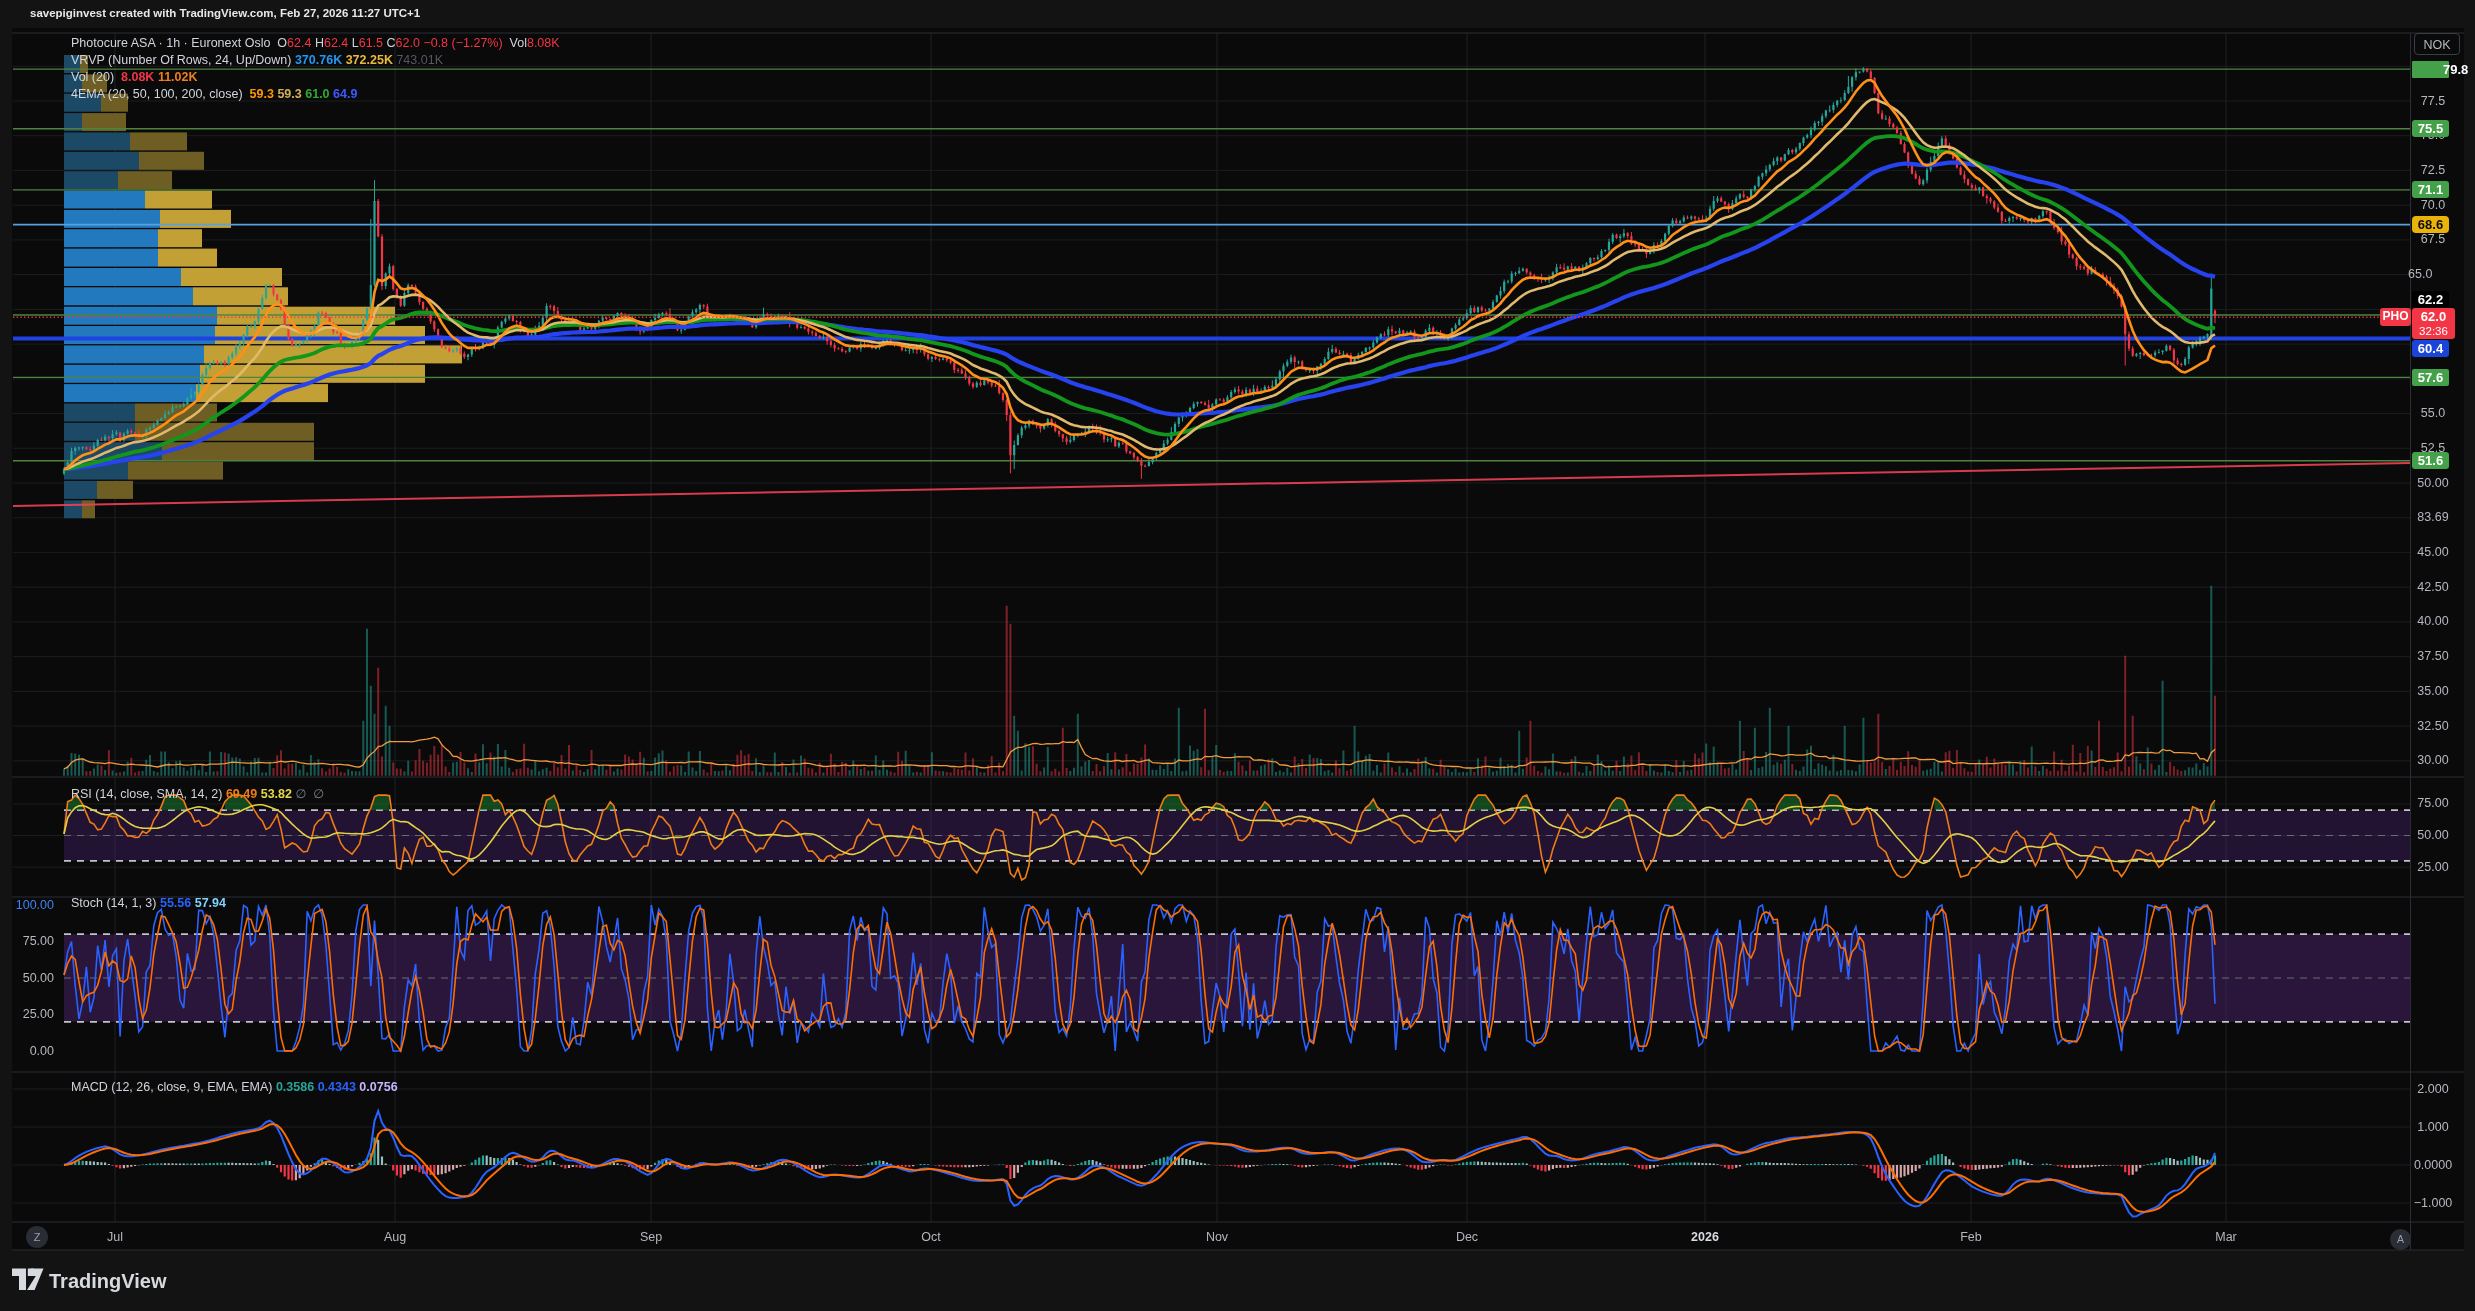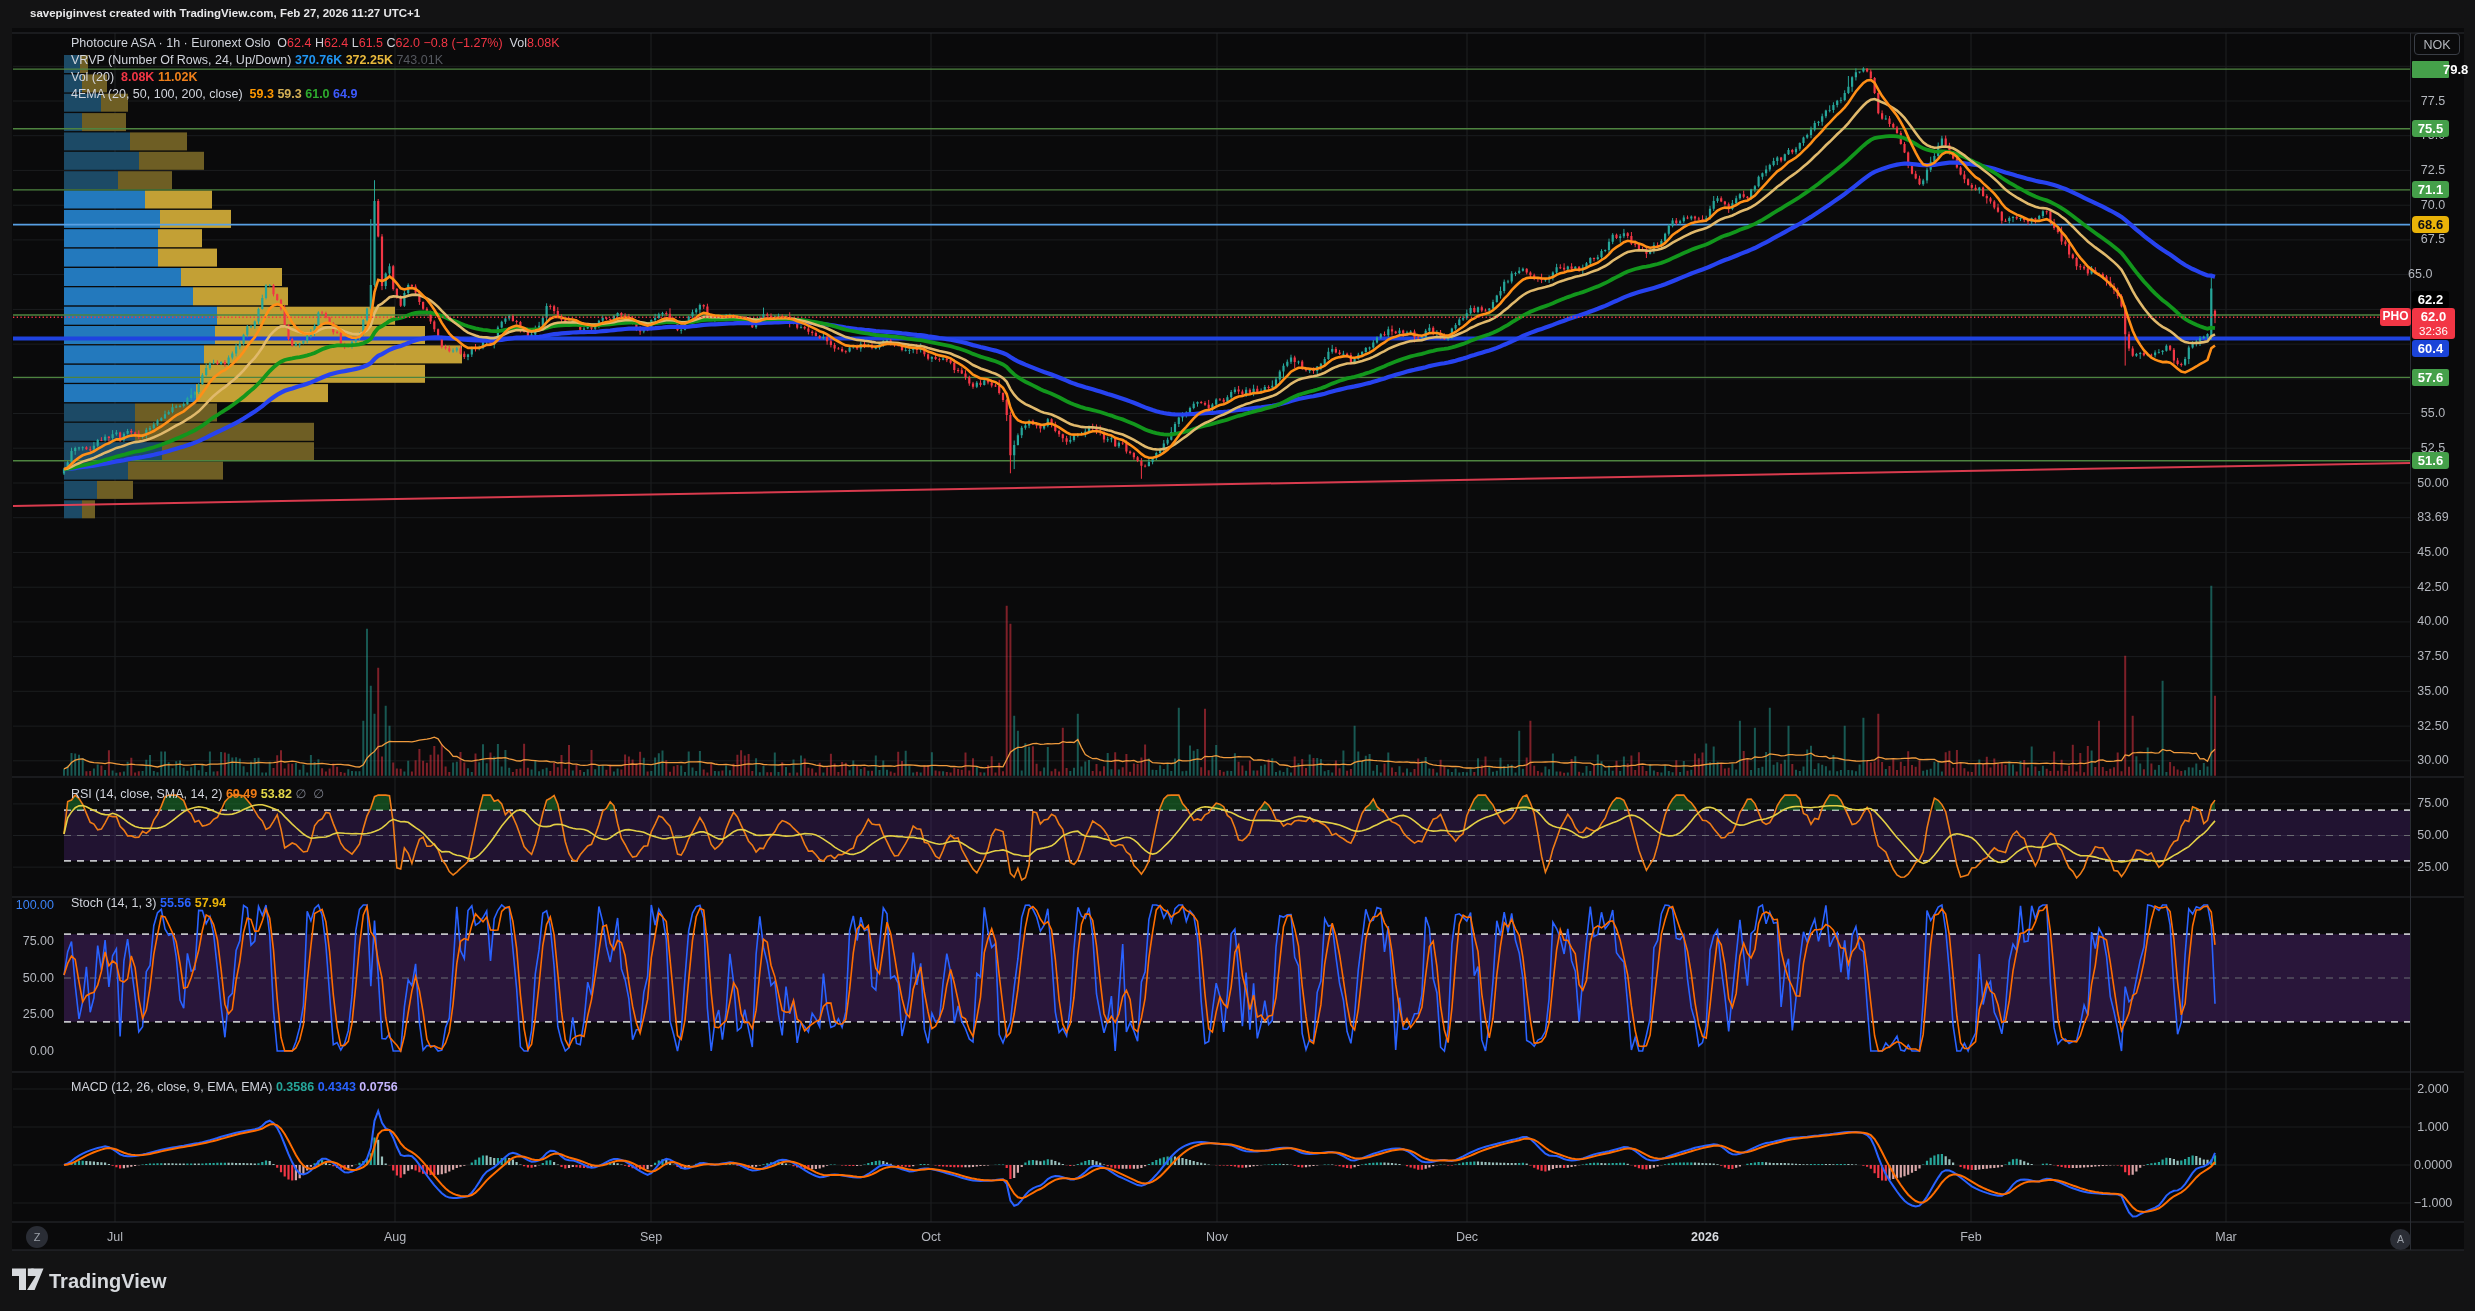--- a/index.html
+++ b/index.html
@@ -184,21 +184,21 @@
 <path d="M12 1222 H2464" stroke="#2a2d33" stroke-width="1"></path>
 <path d="M12 1250 H2464" stroke="#2a2d33" stroke-width="1"></path>
 <path d="M2410.5 33 V1250" stroke="#2a2d33" stroke-width="1"></path>
       </svg></div>
 <div style="position:absolute;left:30px;top:7px;font-size:11.5px;font-weight:700;color:#e8e8ea;">savepiginvest created with TradingView.com, Feb 27, 2026 11:27 UTC+1</div>
 <div style="position:absolute;left:71px;top:36px;font-size:12.5px;color:#d1d4dc;white-space:nowrap;">Photocure ASA · 1h · Euronext Oslo&nbsp; O<span style="color:#f23645;">62.4</span>&nbsp;H<span style="color:#f23645;">62.4</span>&nbsp;L<span style="color:#f23645;">61.5</span>&nbsp;C<span style="color:#f23645;">62.0</span>&nbsp;<span style="color:#f23645;">−0.8 (−1.27%)</span>&nbsp; Vol<span style="color:#f23645;">8.08K</span></div>
 <div style="position:absolute;left:71px;top:53px;font-size:12.5px;color:#d1d4dc;white-space:nowrap;">VRVP (Number Of Rows, 24, Up/Down) <span style="color:#2196f3;font-weight:700;margin-top:32px;">370.76K</span> <span style="color:#e8b93c;font-weight:700;">372.25K</span> <span style="color:#55585f;">743.01K</span></div>
 <div style="position:absolute;left:71px;top:70px;font-size:12.5px;color:#d1d4dc;white-space:nowrap;">Vol (20)&nbsp; <span style="color:#f23645;font-weight:700;">8.08K</span> <span style="color:#ef7f1a;font-weight:700;">11.02K</span></div>
 <div style="position:absolute;left:71px;top:87px;font-size:12.5px;color:#d1d4dc;white-space:nowrap;">4EMA (20, 50, 100, 200, close)&nbsp; <span style="color:#ff9800;font-weight:700;">59.3</span> <span style="color:#d4b056;font-weight:700;">59.3</span> <span style="color:#2eab2e;font-weight:700;">61.0</span> <span style="color:#3d5afe;font-weight:700;">64.9</span></div>
 <div style="position:absolute;left:71px;top:786px;font-size:12.5px;color:#d1d4dc;white-space:nowrap;">RSI (14, close, SMA, 14, 2) <span style="color:#ef7c16;font-weight:700;">69.49</span> <span style="color:#e5d94a;font-weight:700;">53.82</span> <span style="color:#787b86;">∅&nbsp; ∅</span></div>
-<div style="position:absolute;left:71px;top:896px;font-size:12.5px;color:#d1d4dc;white-space:nowrap;">Stoch (14, 1, 3) <span style="color:#2962ff;font-weight:700;">55.56</span> <span style="color:#eab308;font-weight:700;">57.94</span></div>
+<div style="position:absolute;left:71px;top:896px;font-size:12.5px;color:#d1d4dc;white-space:nowrap;">Stoch (14, 1, 3) <span style="color:#2962ff;font-weight:700;">55.56</span> <span style="color:#7dd3fc;font-weight:700;">57.94</span></div>
 <div style="position:absolute;left:71px;top:1080px;font-size:12.5px;color:#d1d4dc;white-space:nowrap;">MACD (12, 26, close, 9, EMA, EMA) <span style="color:#26a69a;font-weight:700;">0.3586</span> <span style="color:#2962ff;font-weight:700;">0.4343</span> <span style="color:#c4b5fd;font-weight:700;">0.0756</span></div>
 <div style="position:absolute;left:2408px;top:93.5px;width:50px;text-align:center;font-size:12.5px;color:#b4b7be;">77.5</div>
 <div style="position:absolute;left:2408px;top:128.2px;width:50px;text-align:center;font-size:12.5px;color:#b4b7be;">75.0</div>
 <div style="position:absolute;left:2408px;top:162.9px;width:50px;text-align:center;font-size:12.5px;color:#b4b7be;">72.5</div>
 <div style="position:absolute;left:2408px;top:197.7px;width:50px;text-align:center;font-size:12.5px;color:#b4b7be;">70.0</div>
 <div style="position:absolute;left:2408px;top:232.4px;width:50px;text-align:center;font-size:12.5px;color:#b4b7be;">67.5</div>
 <div style="position:absolute;left:2408px;top:267.1px;width:50px;font-size:12.5px;color:#b4b7be;">65.0</div>
 <div style="position:absolute;left:2408px;top:406.0px;width:50px;text-align:center;font-size:12.5px;color:#b4b7be;">55.0</div>
 <div style="position:absolute;left:2408px;top:440.8px;width:50px;text-align:center;font-size:12.5px;color:#b4b7be;">52.5</div>
 <div style="position:absolute;left:2408px;top:475.5px;width:50px;text-align:center;font-size:12.5px;color:#b4b7be;">50.00</div>

